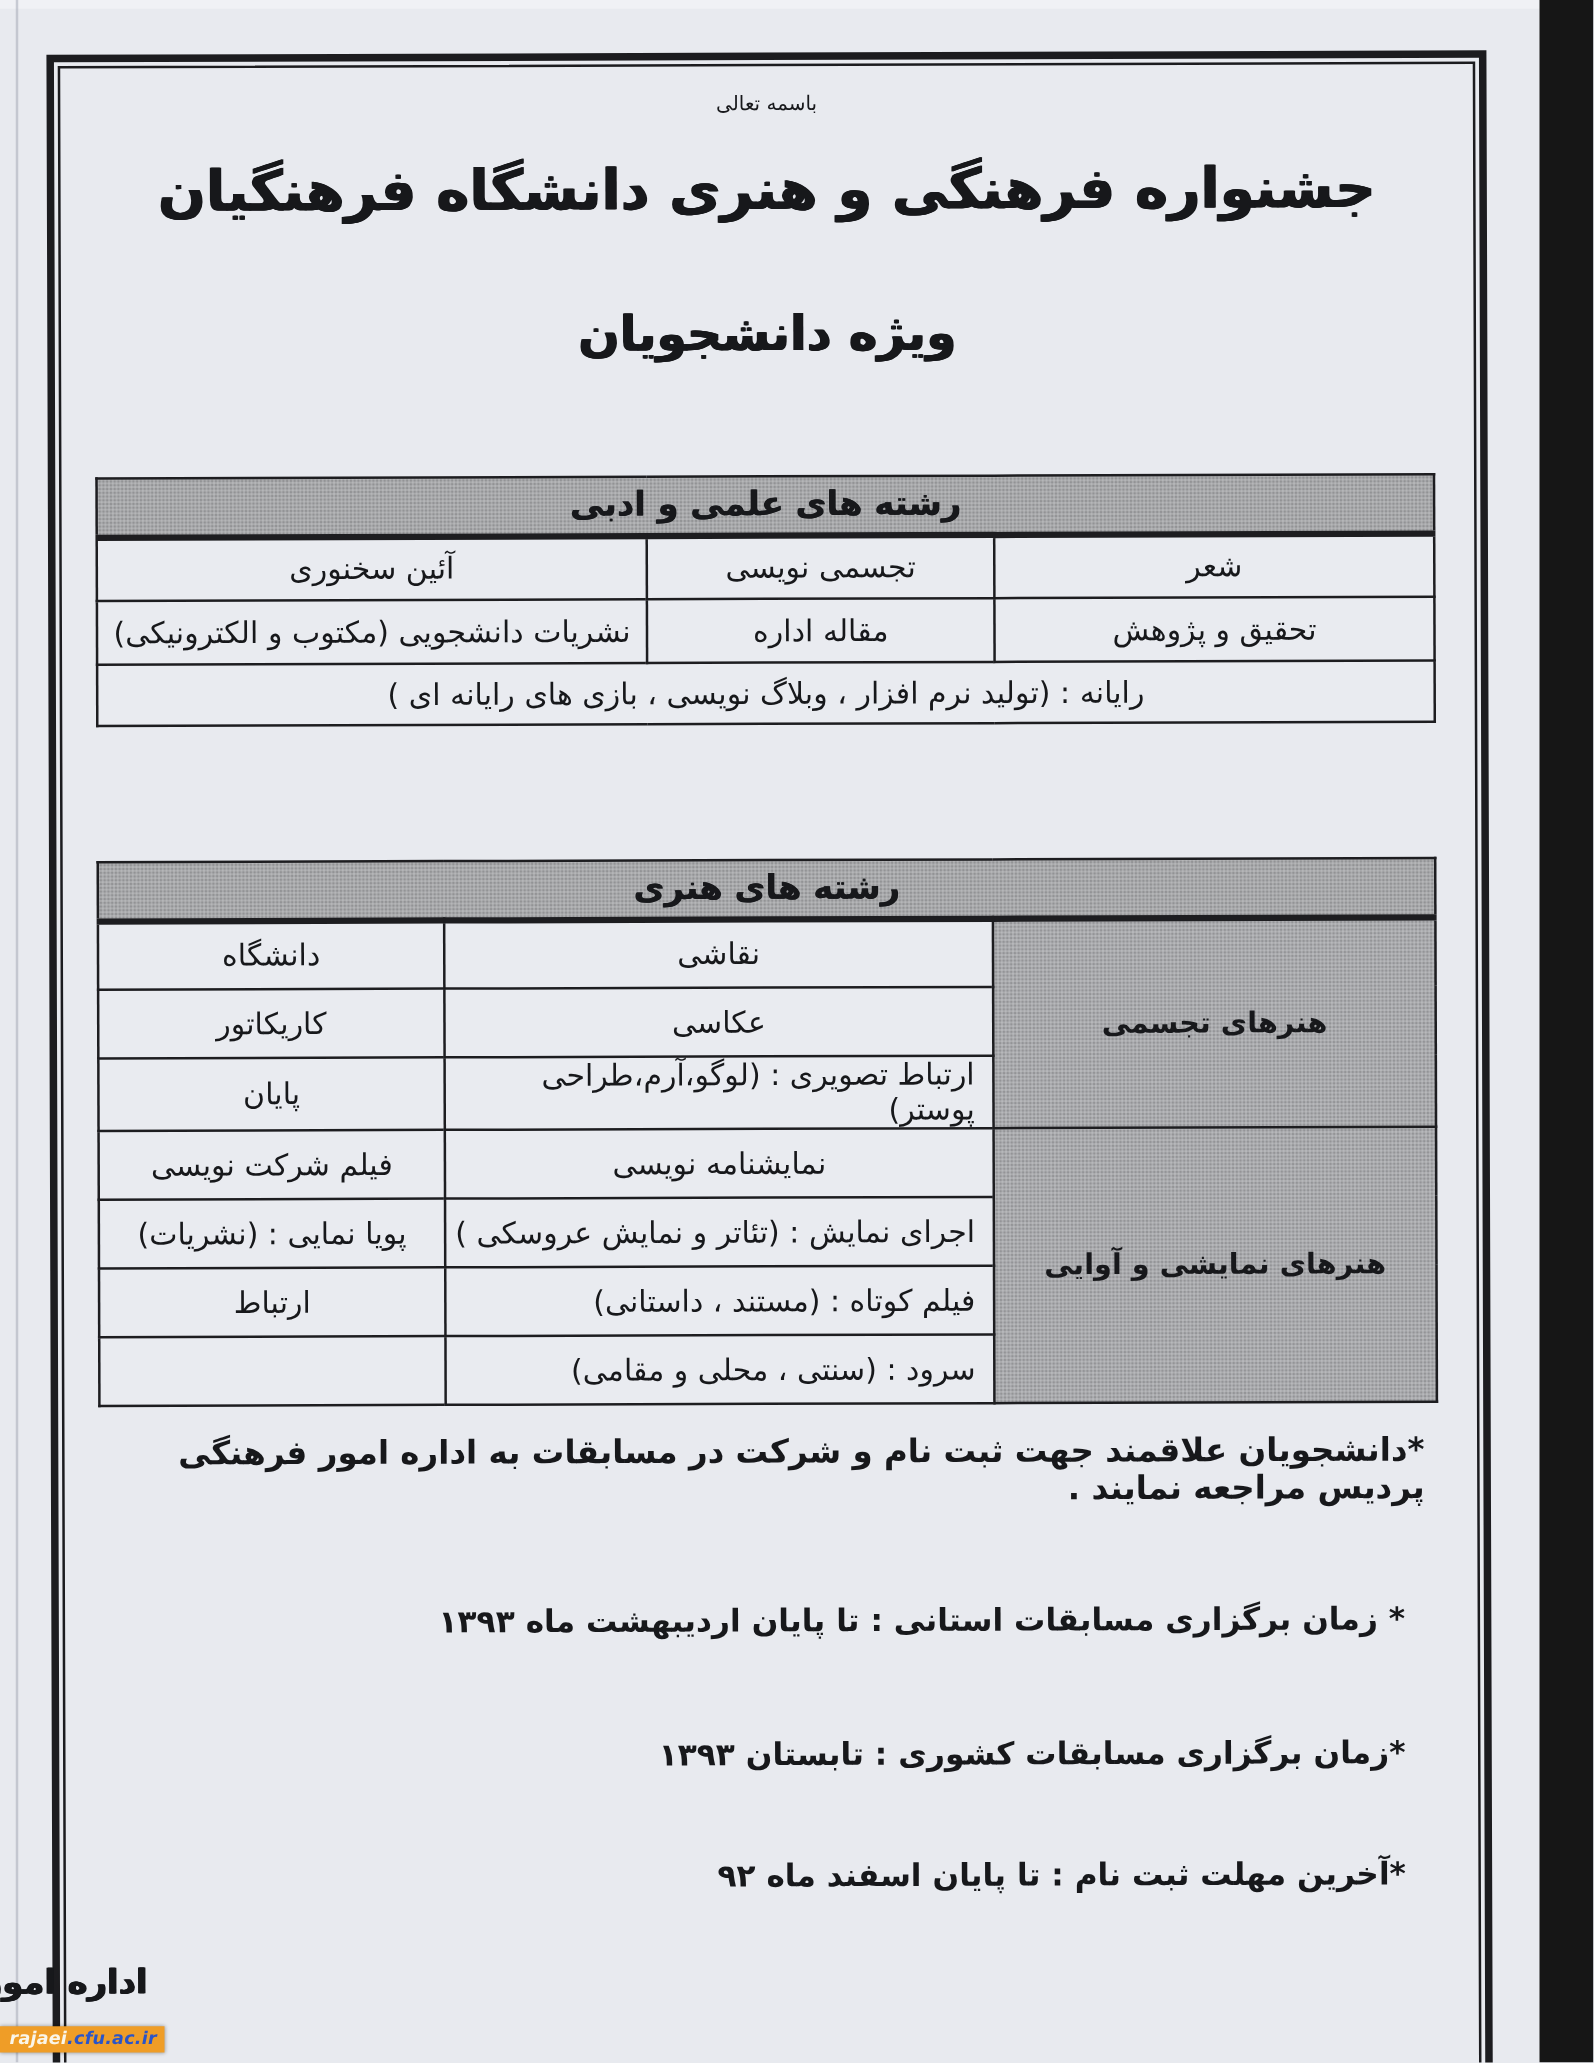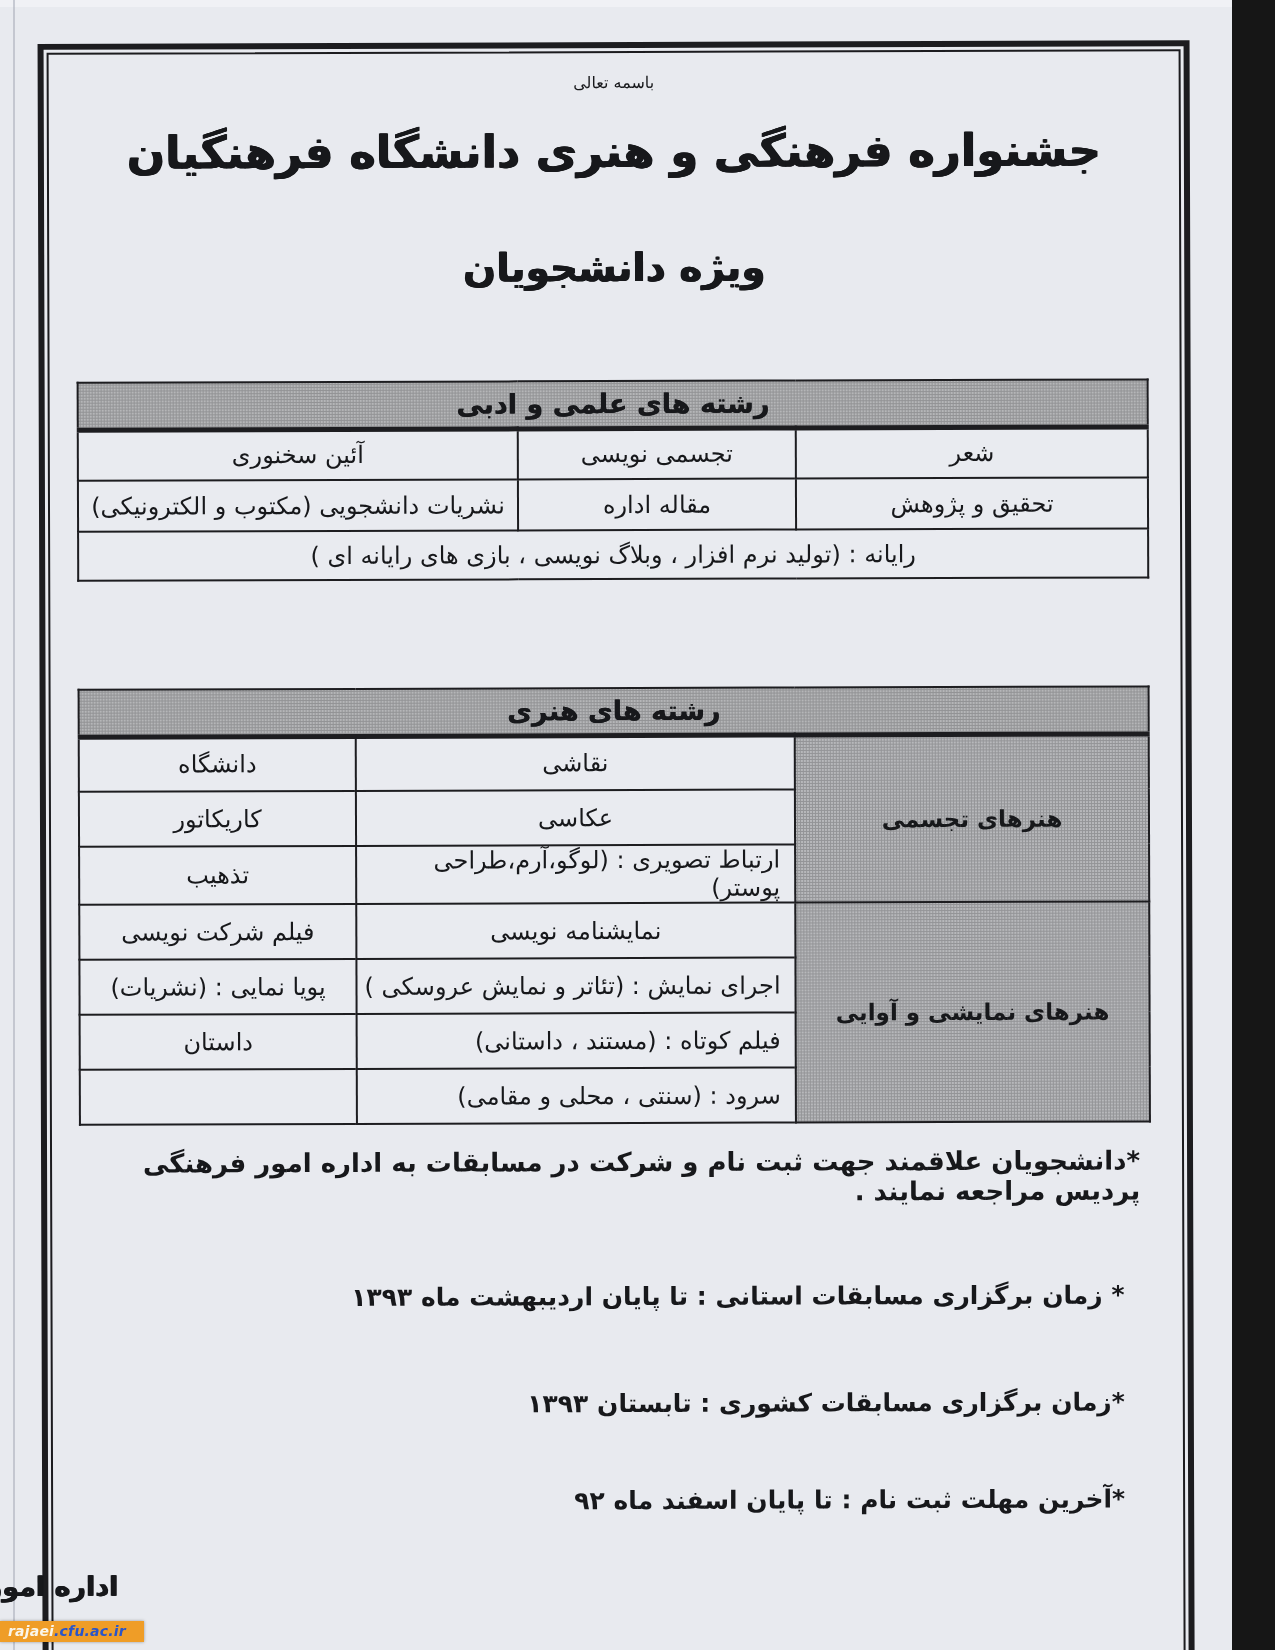--- a/index.html
+++ b/index.html
@@ -73,21 +73,21 @@
 
   .footer-office {
     position:absolute; top:1516px; right:1065px; width:320px;
     font-size:27px; font-weight:bold; white-space:nowrap;
     text-shadow:0.6px 0 0 currentColor, -0.6px 0 0 currentColor;
   }
 
   
   .watermark {
     position:absolute; left:0; bottom:8px; z-index:9;
-    background:#ef9d27; padding:2px 18px 3px 8px;
+    background:#ef9d27; padding:2px 6px 3px 8px;
     font-size:14px; font-weight:bold; font-style:italic;
     direction:ltr; letter-spacing:0.2px;
     box-shadow:0 0 3px rgba(0,0,0,.35);
   }
   .wm-name { color:#faf6ea; }
   .wm-domain { color:#2a55c8; }
 </style>
 </head>
 <body>
 
@@ -149,34 +149,34 @@
               <td class="group-cell" rowspan="3">هنرهای تجسمی</td>
               <td>نقاشی</td>
               <td>دانشگاه</td>
             </tr>
             <tr>
               <td>عکاسی</td>
               <td>کاریکاتور</td>
             </tr>
             <tr>
               <td class="ar">ارتباط تصویری : (لوگو،آرم،طراحی پوستر)</td>
-              <td>تذهیب</td>
+              <td>پایان</td>
             </tr>
             <tr>
               <td class="group-cell" rowspan="4">هنرهای نمایشی و آوایی</td>
               <td>نمایشنامه نویسی</td>
               <td>فیلم شرکت نویسی</td>
             </tr>
             <tr>
               <td class="ar">اجرای نمایش : (تئاتر و نمایش عروسکی )</td>
               <td>پویا نمایی : (نشریات)</td>
             </tr>
             <tr>
               <td class="ar">فیلم کوتاه : (مستند ، داستانی)</td>
-              <td>داستان</td>
+              <td>ارتباط</td>
             </tr>
             <tr>
               <td class="ar">سرود : (سنتی ، محلی و مقامی)</td>
               <td></td>
             </tr>
           </tbody>
         </table>
 
         <div class="note note-1">*دانشجویان علاقمند جهت ثبت نام و شرکت در مسابقات به اداره امور فرهنگی پردیس مراجعه نمایند .</div>
         <div class="note note-2">* زمان برگزاری مسابقات استانی : تا پایان اردیبهشت ماه ۱۳۹۳</div>

